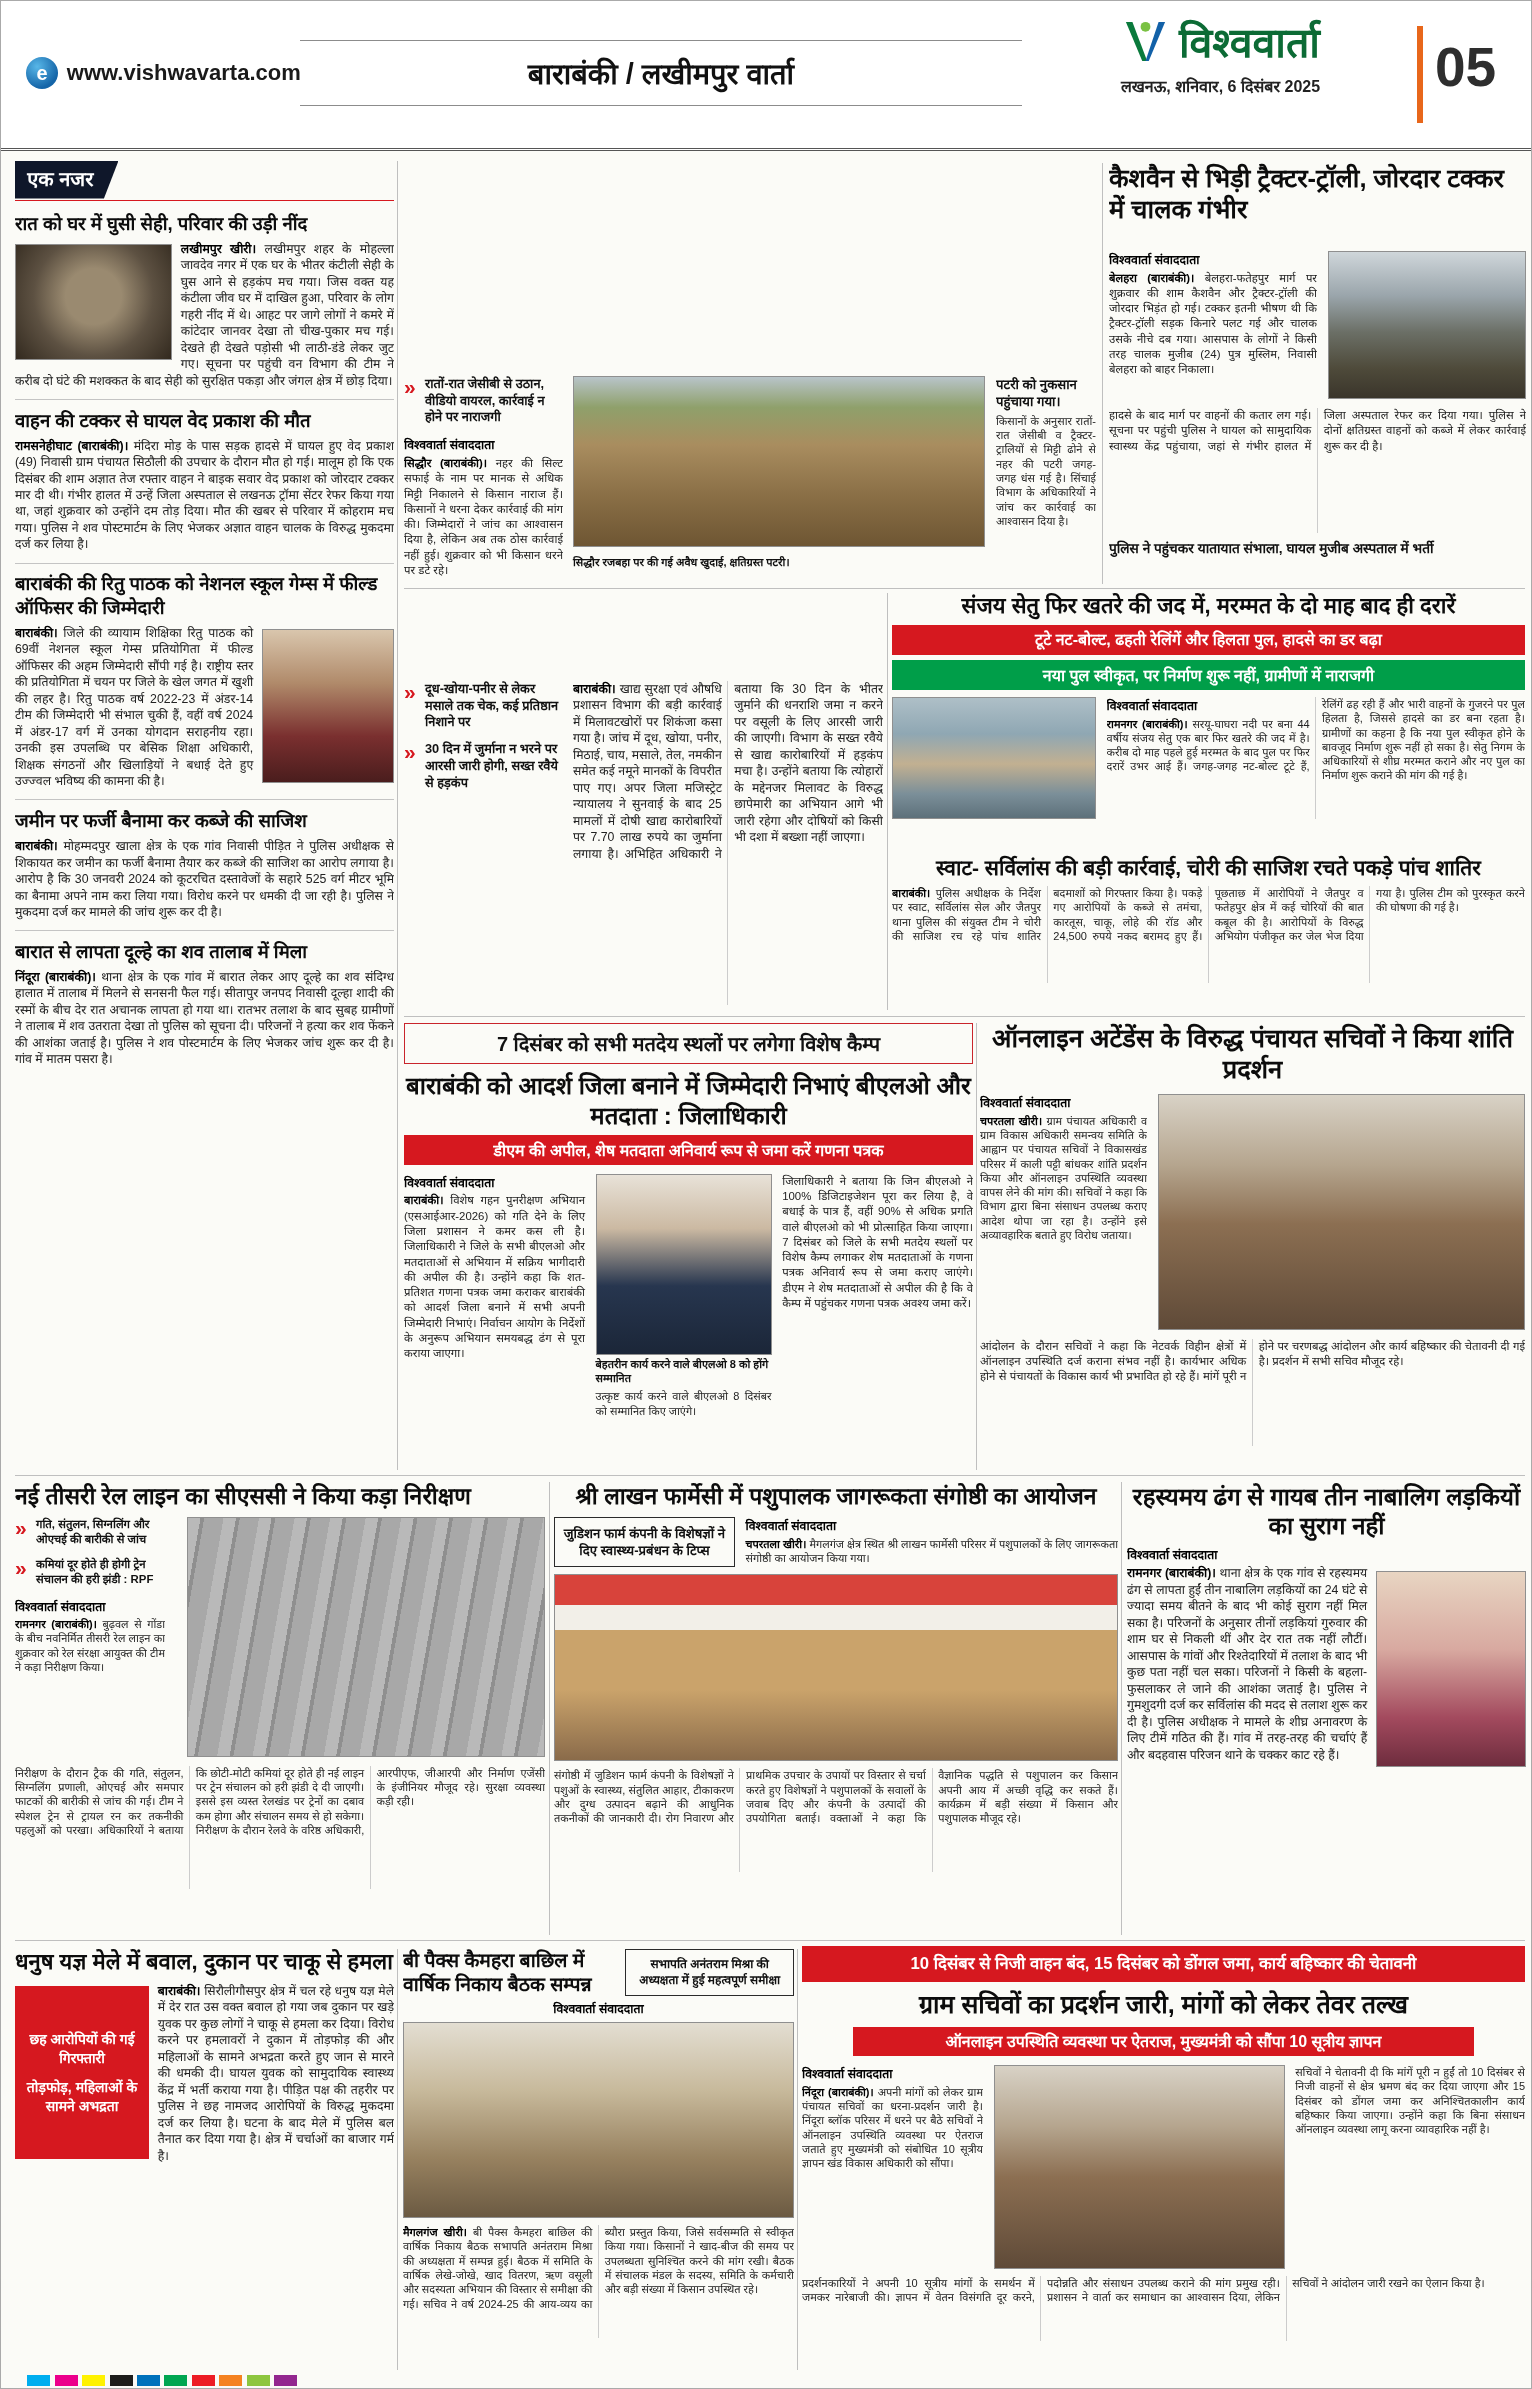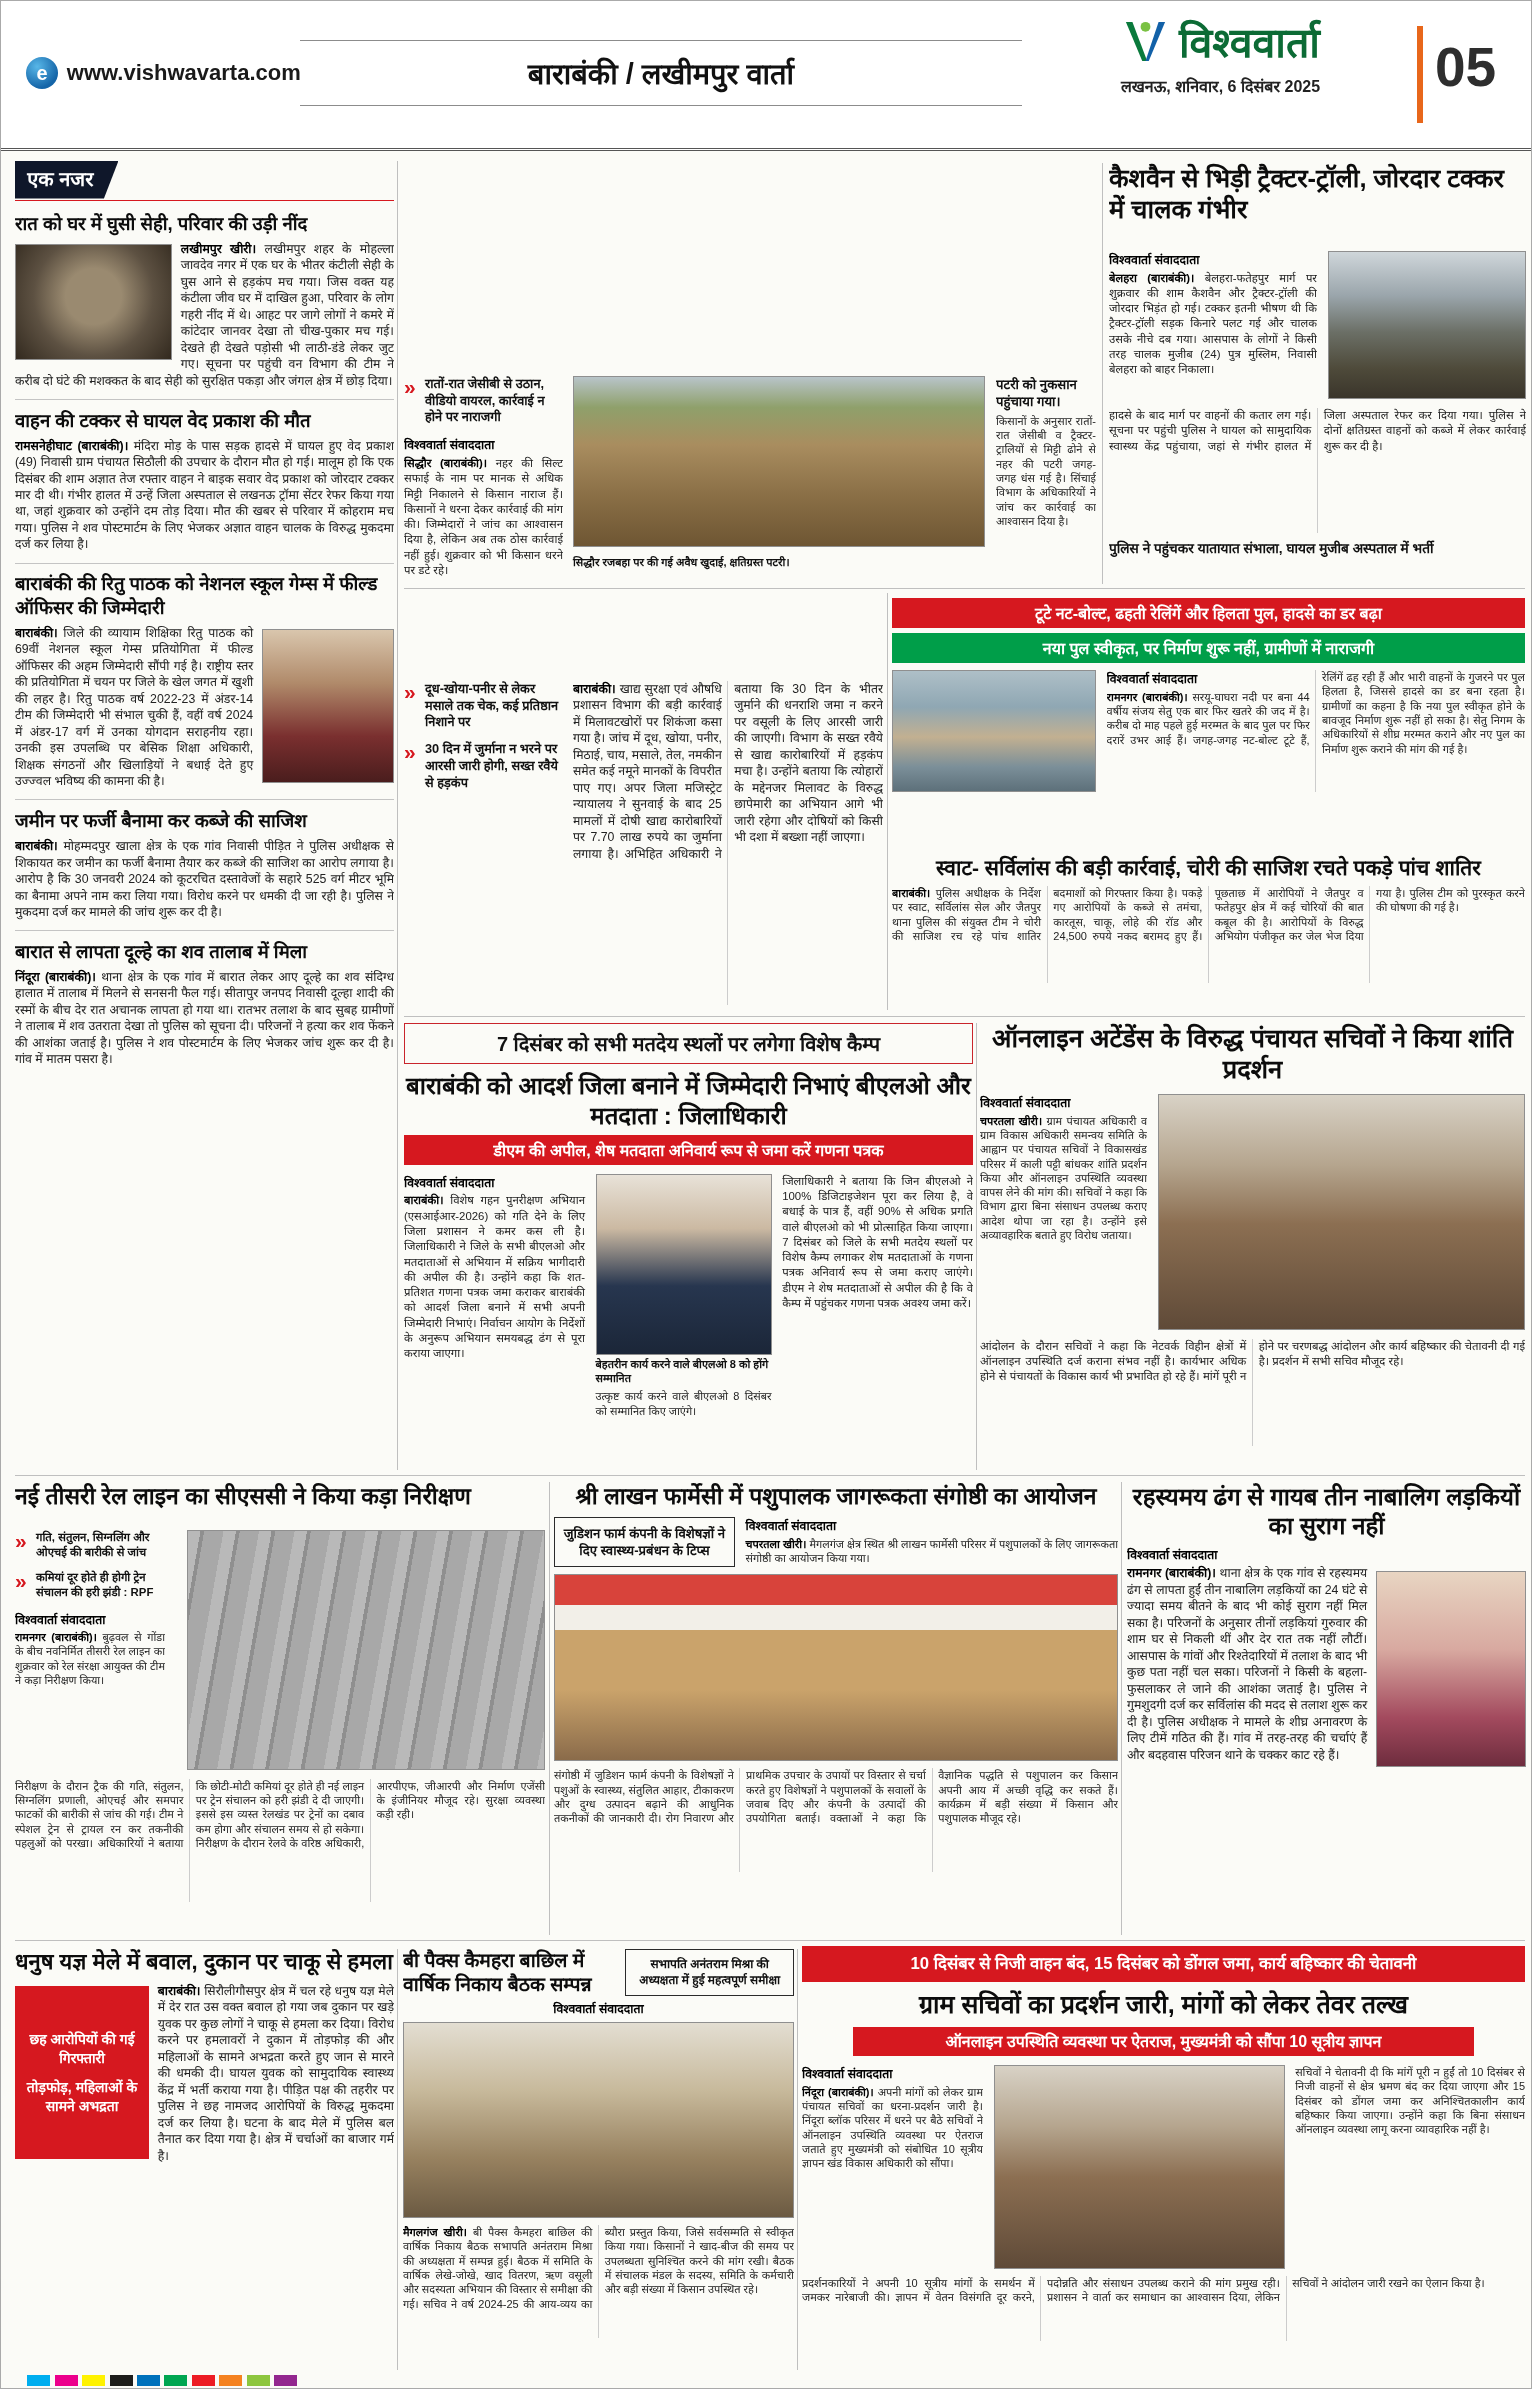--- a/index.html
+++ b/index.html
@@ -163,20 +163,21 @@
     <div class="abs" style="left:0;top:88px;width:159px">
       <div class="bullet">दूध-खोया-पनीर से लेकर मसाले तक चेक, कई प्रतिष्ठान निशाने पर</div>
       <div class="bullet">30 दिन में जुर्माना न भरने पर आरसी जारी होगी, सख्त रवैये से हड़कंप</div>
     </div>
     <div class="abs cols" style="left:169px;top:88px;width:310px;height:324px;column-count:2">
       <p class="body-text"><span class="dl">बाराबंकी।</span> <span>खाद्य सुरक्षा एवं औषधि प्रशासन विभाग की बड़ी कार्रवाई में मिलावटखोरों पर शिकंजा कसा गया है। जांच में दूध, खोया, पनीर, मिठाई, चाय, मसाले, तेल, नमकीन समेत कई नमूने मानकों के विपरीत पाए गए। अपर जिला मजिस्ट्रेट न्यायालय ने सुनवाई के बाद 25 मामलों में दोषी खाद्य कारोबारियों पर 7.70 लाख रुपये का जुर्माना लगाया है। अभिहित अधिकारी ने बताया कि 30 दिन के भीतर जुर्माने की धनराशि जमा न करने पर वसूली के लिए आरसी जारी की जाएगी। विभाग के सख्त रवैये से खाद्य कारोबारियों में हड़कंप मचा है। उन्होंने बताया कि त्योहारों के मद्देनजर मिलावट के विरुद्ध छापेमारी का अभियान आगे भी जारी रहेगा और दोषियों को किसी भी दशा में बख्शा नहीं जाएगा।</span></p>
     </div>
   </div>
 
   <div class="abs" style="left:891px;top:592px;width:633px;height:255px;overflow:hidden">
+    <h2 style="font-size:22px;text-align:center">संजय सेतु फिर खतरे की जद में, मरम्मत के दो माह बाद ही दरारें</h2>
     <div class="strip strip-red">टूटे नट-बोल्ट, ढहती रेलिंगें और हिलता पुल, हादसे का डर बढ़ा</div>
     <div class="strip strip-green">नया पुल स्वीकृत, पर निर्माण शुरू नहीं, ग्रामीणों में नाराजगी</div>
     <div style="display:flex;gap:10.6px;margin-top:7px">
       <div class="photo ph-bridge" style="width:204px;height:122px;flex:none"></div>
       <div class="cols" style="flex:1;column-count:2;height:122px">
         <div class="byline">विश्ववार्ता संवाददाता</div>
         <p class="body-text xs"><span class="dl">रामनगर (बाराबंकी)।</span> <span>सरयू-घाघरा नदी पर बना 44 वर्षीय संजय सेतु एक बार फिर खतरे की जद में है। करीब दो माह पहले हुई मरम्मत के बाद पुल पर फिर दरारें उभर आई हैं। जगह-जगह नट-बोल्ट टूटे हैं, रेलिंगें ढह रही हैं और भारी वाहनों के गुजरने पर पुल हिलता है, जिससे हादसे का डर बना रहता है। ग्रामीणों का कहना है कि नया पुल स्वीकृत होने के बावजूद निर्माण शुरू नहीं हो सका है। सेतु निगम के अधिकारियों से शीघ्र मरम्मत कराने और नए पुल का निर्माण शुरू कराने की मांग की गई है।</span></p>
       </div>
     </div>
   </div>
@@ -217,21 +218,21 @@
       </div>
       <div class="photo ph-protest" style="flex:1;height:236px"></div>
     </div>
     <div class="cols" style="column-count:2;height:107px;margin-top:8.8px">
       <p class="body-text sm">आंदोलन के दौरान सचिवों ने कहा कि नेटवर्क विहीन क्षेत्रों में ऑनलाइन उपस्थिति दर्ज कराना संभव नहीं है। कार्यभार अधिक होने से पंचायतों के विकास कार्य भी प्रभावित हो रहे हैं। मांगें पूरी न होने पर चरणबद्ध आंदोलन और कार्य बहिष्कार की चेतावनी दी गई है। प्रदर्शन में सभी सचिव मौजूद रहे।</p>
     </div>
   </div>
 
   <div class="abs" style="left:14px;top:1481px;width:530px;height:453px;overflow:hidden">
     <h2 style="font-size:23px">नई तीसरी रेल लाइन का सीएससी ने किया कड़ा निरीक्षण</h2>
-    <div style="display:flex;gap:22px;margin-top:20px">
+    <div style="display:flex;gap:22px;margin-top:7px">
       <div style="width:150px;height:240px;overflow:hidden">
         <div class="bullet sm">गति, संतुलन, सिग्नलिंग और ओएचई की बारीकी से जांच</div>
         <div class="bullet sm">कमियां दूर होते ही होगी ट्रेन संचालन की हरी झंडी : RPF</div>
         <div class="byline">विश्ववार्ता संवाददाता</div>
         <p class="body-text xs"><span class="dl">रामनगर (बाराबंकी)।</span> <span>बुढ़वल से गोंडा के बीच नवनिर्मित तीसरी रेल लाइन का शुक्रवार को रेल संरक्षा आयुक्त की टीम ने कड़ा निरीक्षण किया।</span></p>
       </div>
       <div class="photo ph-rail" style="flex:1;height:240px"></div>
     </div>
     <div class="cols" style="column-count:3;height:123px;margin-top:8.8px">
       <p class="body-text xs">निरीक्षण के दौरान ट्रैक की गति, संतुलन, सिग्नलिंग प्रणाली, ओएचई और समपार फाटकों की बारीकी से जांच की गई। टीम ने स्पेशल ट्रेन से ट्रायल रन कर तकनीकी पहलुओं को परखा। अधिकारियों ने बताया कि छोटी-मोटी कमियां दूर होते ही नई लाइन पर ट्रेन संचालन को हरी झंडी दे दी जाएगी। इससे इस व्यस्त रेलखंड पर ट्रेनों का दबाव कम होगा और संचालन समय से हो सकेगा। निरीक्षण के दौरान रेलवे के वरिष्ठ अधिकारी, आरपीएफ, जीआरपी और निर्माण एजेंसी के इंजीनियर मौजूद रहे। सुरक्षा व्यवस्था कड़ी रही।</p>

